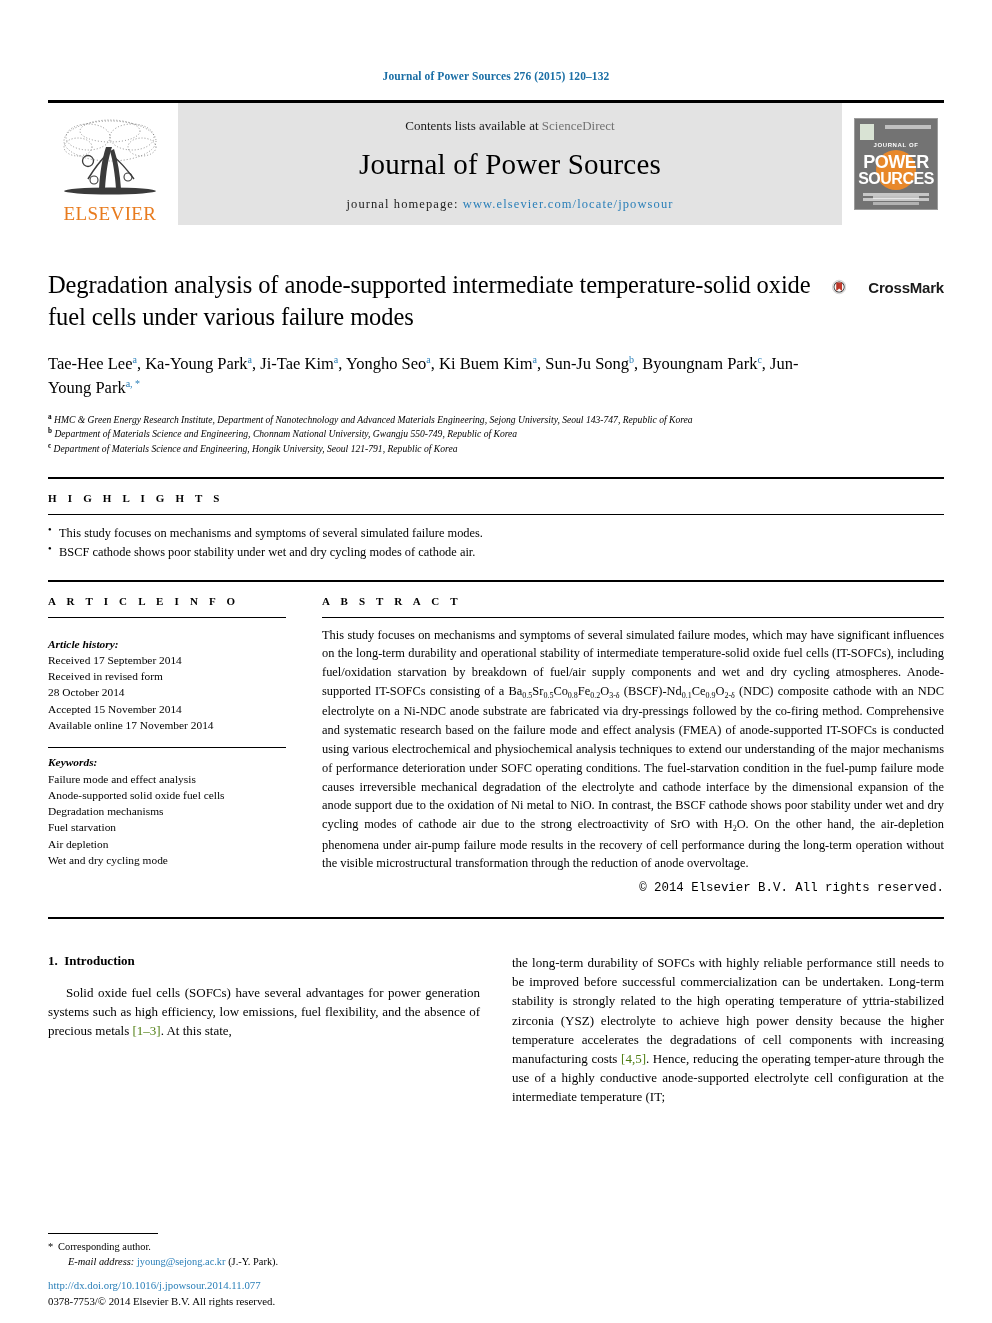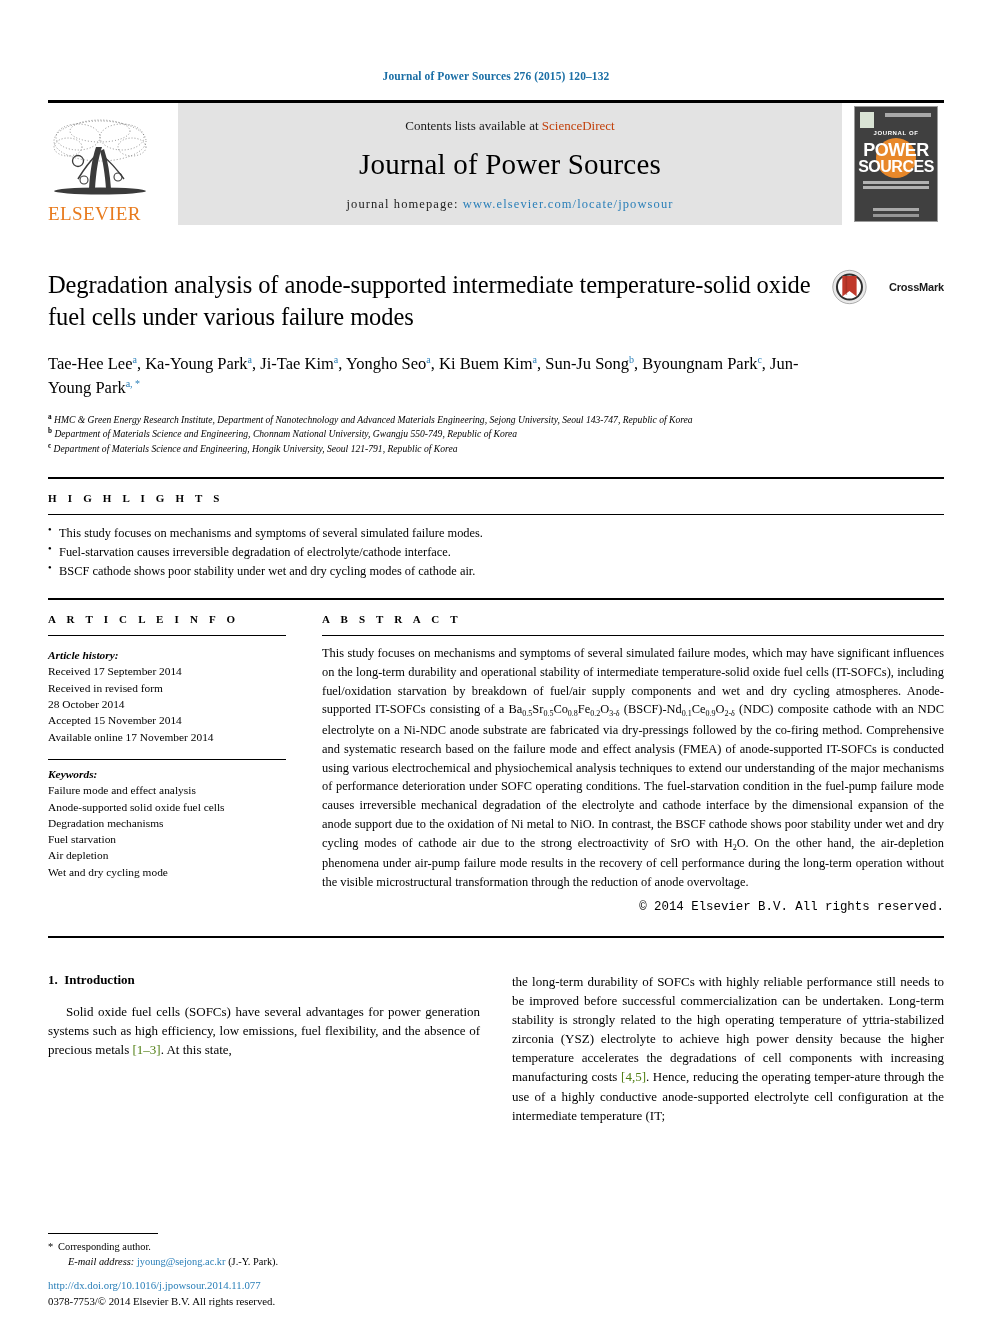--- a/index.html
+++ b/index.html
@@ -40,20 +40,21 @@
     display: flex;
     align-items: stretch;
     height: 122px;
   }
   .elsevier-block {
     width: 124px;
     flex: 0 0 124px;
     display: flex;
     flex-direction: column;
     justify-content: flex-end;
+    align-items: center;
     padding-bottom: 2px;
   }
   .tree-svg { display:block; }
   .elsevier-word {
     font-family: "Liberation Serif", serif;
     color: #e87b1e;
     font-size: 19px;
     letter-spacing: .4px;
     line-height: 1;
     margin-top: 1px;
@@ -67,21 +68,21 @@
     flex-direction: column;
     justify-content: center;
     align-items: center;
     text-align: center;
   }
   .contents-line {
     font-size: 13px;
     color: #1a1a1a;
     margin-top: 2px;
   }
-  .contents-line .sd-link { color: #c2410c; }
+  .contents-line .sd-link { color: #737373; }
   .journal-title {
     font-size: 29px;
     margin: 14px 0 16px 0;
     letter-spacing: .2px;
   }
   .homepage-line {
     font-size: 12.5px;
     letter-spacing: 1.1px;
   }
   .homepage-line .lbl { color: #222; }
@@ -89,22 +90,22 @@
 
   .cover-block {
     width: 96px;
     flex: 0 0 96px;
     display: flex;
     align-items: center;
     justify-content: center;
   }
   .cover {
     width: 84px;
-    height: 116px;
-    background: #404040;
+    height: 92px;
+    background: #737373;
     border: 1px solid #9b9b9b;
     position: relative;
     overflow: hidden;
     box-sizing: border-box;
   }
   .cover .cov-top {
     position: absolute; top: 5px; left: 5px;
     width: 14px; height: 16px;
     background: #d9e3d4;
   }
@@ -167,21 +168,21 @@
     top: -4px;
     right: 0;
     width: 112px;
     height: 44px;
     display: flex;
     align-items: center;
   }
   .cm-badge { width: 42px; height: 42px; display:block; }
   .cm-text {
     font-family: "Liberation Sans", sans-serif;
-    font-size: 11px;
+    font-size: 15px;
     font-weight: bold;
     color: #1a1a1a;
     margin-left: 22px;
     letter-spacing: -.2px;
   }
 
   .authors {
     font-size: 16.5px;
     line-height: 1.42;
     margin-top: 20px;
@@ -241,21 +242,21 @@
   }
   .col-info {
     width: 238px;
     flex: 0 0 238px;
   }
   .col-abs {
     flex: 1 1 auto;
     margin-left: 36px;
   }
   .info-rule-thin { border-top: 1.2px solid #000; margin-top: 10px; }
-  .info-block { font-size: 11.4px; line-height: 1.43; margin-top: 11px; }
+  .info-block { font-size: 11.4px; line-height: 1.43; margin-top: 18px; }
   .info-block .lbl { font-style: italic; font-weight: bold; }
   .info-line { display: block; }
   .kw-block { margin-top: 6px; }
 
   .abs-rule-thin { border-top: 1.2px solid #000; margin-top: 10px; }
   .abs-body {
     margin-top: 8px;
     font-size: 12.4px;
     line-height: 1.515;
     text-align: justify;
@@ -405,21 +406,20 @@
       <p class="affil-row"><sup>b</sup> <span>Department of Materials Science and Engineering, Chonnam National University, Gwangju 550-749, Republic of Korea</span></p>
       <p class="affil-row"><sup>c</sup> <span>Department of Materials Science and Engineering, Hongik University, Seoul 121-791, Republic of Korea</span></p>
     </div>
   </div>
 
   <div class="hl-head-rule"></div>
   <div class="section-kicker">H I G H L I G H T S</div>
   <div class="thin-rule"></div>
   <ul class="hl-list">
     <li>This study focuses on mechanisms and symptoms of several simulated failure modes.</li>
-    <li>Fuel-starvation causes irreversible degradation of electrolyte/cathode interface.</li>
     <li>BSCF cathode shows poor stability under wet and dry cycling modes of cathode air.</li>
   </ul>
 
   <div class="info-rule"></div>
   <div class="two-col">
 
     <div class="col-info">
       <div class="section-kicker" style="margin-top:0">A R T I C L E    I N F O</div>
       <div class="info-rule-thin"></div>
       <div class="info-block">

